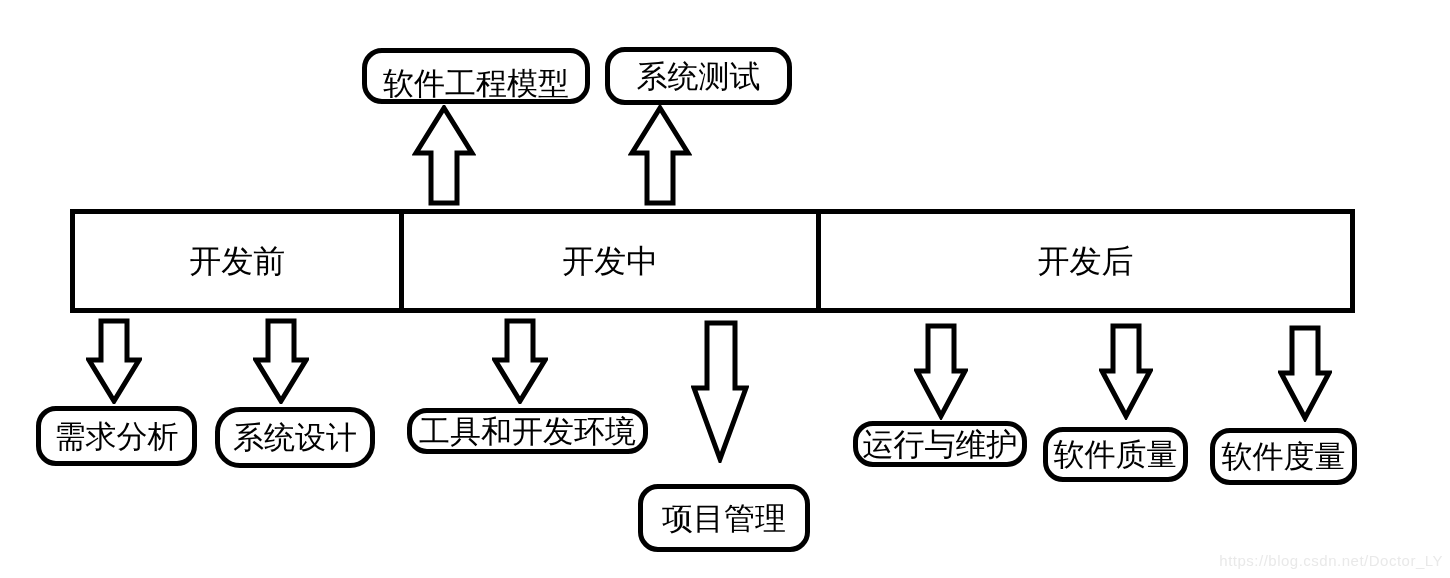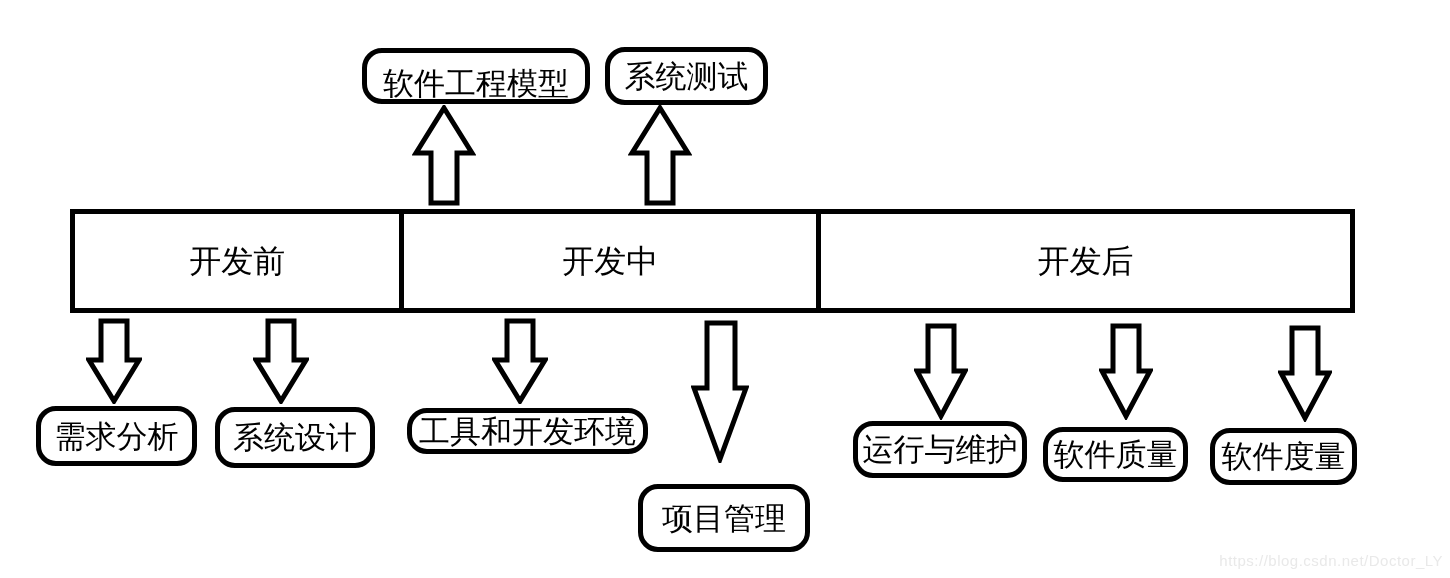--- a/index.html
+++ b/index.html
@@ -61,21 +61,21 @@
   }
 </style>
 </head>
 <body>
 
 <div class="canvas">
 
   <div class="rbox" style="left:362px; top:48px; width:228px; height:56px;align-items:flex-end;">
     <span>软件工程模型</span>
   </div>
-  <div class="rbox" style="left:605px; top:47px; width:163px; height:58px;">
+  <div class="rbox" style="left:605px; top:47px; width:187px; height:58px;">
     <span>系统测试</span>
   </div>
 
   <svg class="arrow" style="left:412px; top:105px;" width="64" height="101" viewBox="0 0 64 101">
     <path d="M32 3 L60 48 L45 48 L45 98 L19 98 L19 48 L4 48 Z" fill="#ffffff" stroke="#000000" stroke-width="5" stroke-linejoin="miter"></path>
   </svg>
   <svg class="arrow" style="left:628px; top:105px;" width="64" height="101" viewBox="0 0 64 101">
     <path d="M32 3 L60 48 L45 48 L45 98 L19 98 L19 48 L4 48 Z" fill="#ffffff" stroke="#000000" stroke-width="5" stroke-linejoin="miter"></path>
   </svg>
 
@@ -111,30 +111,30 @@
   <svg class="arrow" style="left:1099px; top:323px;" width="54" height="97" viewBox="0 0 54 97">
     <path d="M14 3 L40 3 L40 48 L51 48 L27 93 L3 48 L14 48 Z" fill="#ffffff" stroke="#000000" stroke-width="5" stroke-linejoin="miter"></path>
   </svg>
   <svg class="arrow" style="left:1278px; top:325px;" width="54" height="97" viewBox="0 0 54 97">
     <path d="M14 3 L40 3 L40 48 L51 48 L27 93 L3 48 L14 48 Z" fill="#ffffff" stroke="#000000" stroke-width="5" stroke-linejoin="miter"></path>
   </svg>
 
   <div class="rbox" style="left:36px; top:406px; width:161px; height:60px;">
     <span>需求分析</span>
   </div>
-  <div class="rbox" style="left:215px; top:407px; width:160px; height:61px;">
+  <div class="rbox" style="left:215px; top:407px; width:160px; height:61px;border-radius:25px;">
     <span>系统设计</span>
   </div>
   <div class="rbox" style="left:407px; top:408px; width:241px; height:46px;">
     <span>工具和开发环境</span>
   </div>
   <div class="rbox" style="left:638px; top:484px; width:172px; height:68px;">
     <span>项目管理</span>
   </div>
-  <div class="rbox" style="left:853px; top:421px; width:174px; height:57px;">
+  <div class="rbox" style="left:853px; top:421px; width:174px; height:46px;">
     <span>运行与维护</span>
   </div>
   <div class="rbox" style="left:1210px; top:428px; width:147px; height:57px;">
     <span>软件度量</span>
   </div>
   <div class="rbox" style="left:1043px; top:427px; width:145px; height:55px;">
     <span>软件质量</span>
   </div>
 
   <div class="watermark">https://blog.csdn.net/Doctor_LY</div>

